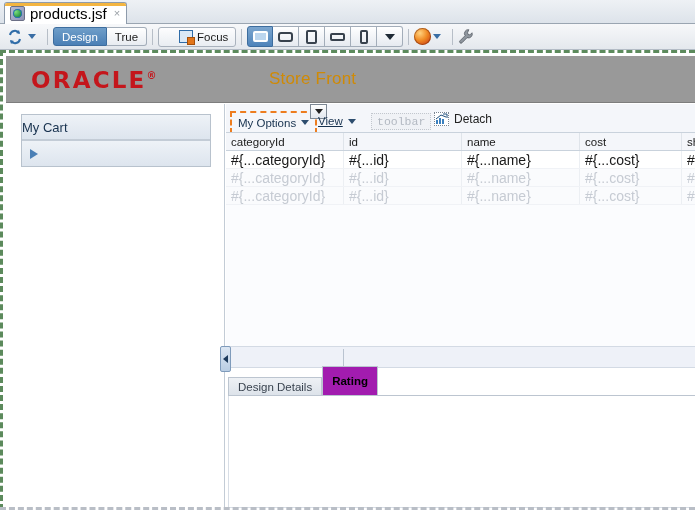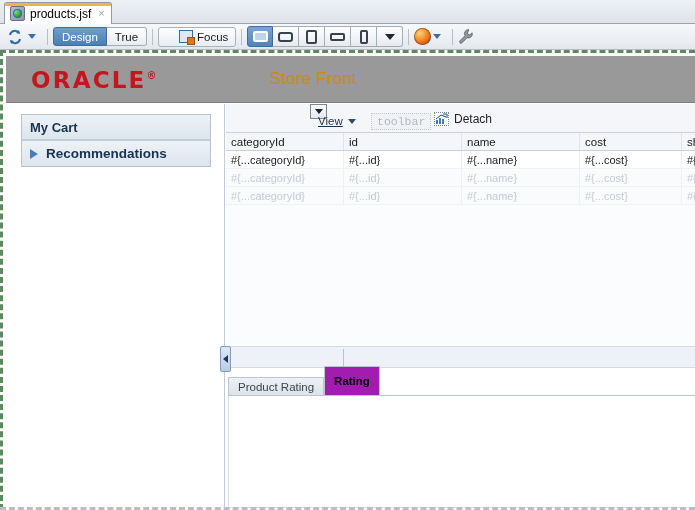--- a/index.html
+++ b/index.html
@@ -43,21 +43,21 @@
     position: relative; flex: none;
     box-sizing: border-box;
   }
   .tab-icon .globe {
     position: absolute; left: 2px; top: 2px;
     width: 9px; height: 9px; border-radius: 50%;
     background: radial-gradient(circle at 30% 30%, #7fe07f, #1f8f3a 70%, #0d5a22);
     box-shadow: inset 0 0 0 1px #2a6ebb;
   }
   .tab-label {
-    font-size: 12px; color: #000; white-space: nowrap;
+    font-size: 15px; color: #000; white-space: nowrap;
   }
   .tab-close {
     margin-left: 7px; font-size: 11px; color: #9aa0a6; line-height: 1;
   }
 
   
   .toolbar {
     position: absolute; left: 0; top: 24px;
     width: 695px; height: 26px;
     background: linear-gradient(#f7f8fa, #e4e8ed);
@@ -195,24 +195,23 @@
   }
   .cart-box {
     position: absolute; left: 15px; top: 10px;
     width: 190px;
     border: 1px solid #b8c2cd;
     background: #ffffff;
     box-sizing: border-box;
   }
   .cart-header {
     height: 24px; display: flex; align-items: center;
-    padding-left: 8px;
     background: linear-gradient(#eef2f7, #dde5ee);
     border-bottom: 1px solid #c3ccd6;
-    font-size: 13px; font-weight: bold; color: #18324f;
+    font-size: 13px; font-weight: normal; color: #18324f;
   }
   .cart-empty {
     padding: 2px 0 3px 2px;
     font-size: 11.5px; color: #333;
   }
   .recs-row {
     height: 25px; display: flex; align-items: center;
     padding-left: 8px; gap: 8px;
     background: linear-gradient(#eef2f7, #dde5ee);
     border-top: 1px solid #c3ccd6;
@@ -305,21 +304,21 @@
     height: 17px;
     font-size: 11.5px; font-weight: normal; color: #1a1a1a;
     text-align: left; padding: 0 0 0 5px;
     background: #f4f6fa;
     border-right: 1px solid #dfe4ea;
     border-bottom: 1px solid #c9d2dc;
     overflow: hidden; white-space: nowrap;
   }
   table.grid td {
     height: 17px;
-    font-size: 11px; color: #1a1a1a;
+    font-size: 14px; color: #1a1a1a;
     padding: 0 0 0 5px;
     border-right: 1px solid #eceff3;
     border-bottom: 1px solid #f0f2f6;
     overflow: hidden; white-space: nowrap;
     background: #ffffff;
   }
   table.grid tr.ghost td { color: #c6cbd3; background: #fafbfd; }
   .col0 { width: 112px; } .col1 { width: 112px; }
   .col2 { width: 112px; } .col3 { width: 96px; } .col4 { width: 41px; }
 
@@ -479,28 +478,33 @@
         <span>ORACLE</span><span class="reg">®</span>
       </div>
       <div class="banner-title">Store Front</div>
     </div>
 
     <div class="left-panel">
       <div class="cart-box">
         <div class="cart-header">My Cart</div>
         <div class="recs-row">
           <span class="tri-right"></span>
-          <span class="recs-label">Recommendations</span>
         </div>
       </div>
     </div>
 
     <div class="right-region">
 
       <div class="panel-toolbar">
+        <div class="sel-wrap">
+          <div class="menu-btn">
+            <span>My Options</span>
+            <span class="mini-caret"></span>
+          </div>
+        </div>
 
         <div class="drop-sq">
           <span class="mini-caret"></span>
         </div>
 
         <div class="view-btn">
           <span>View</span>
           <span class="mini-caret"></span>
         </div>
 
@@ -559,21 +563,21 @@
 
       <div class="splitter">
         <div class="split-grip"></div>
       </div>
       <div class="collapse-handle">
         <span class="tri-left"></span>
       </div>
 
       <div class="btm-tabs">
         <div class="tabrow">
-          <div class="ptab">Product Rating</div>
+          <div class="ptab">Design Details</div>
           <div class="ptab active">Rating</div>
         </div>
         <div class="tab-fill"></div>
         <div class="tab-body"></div>
       </div>
 
     </div>
   </div>
 </div>
 

